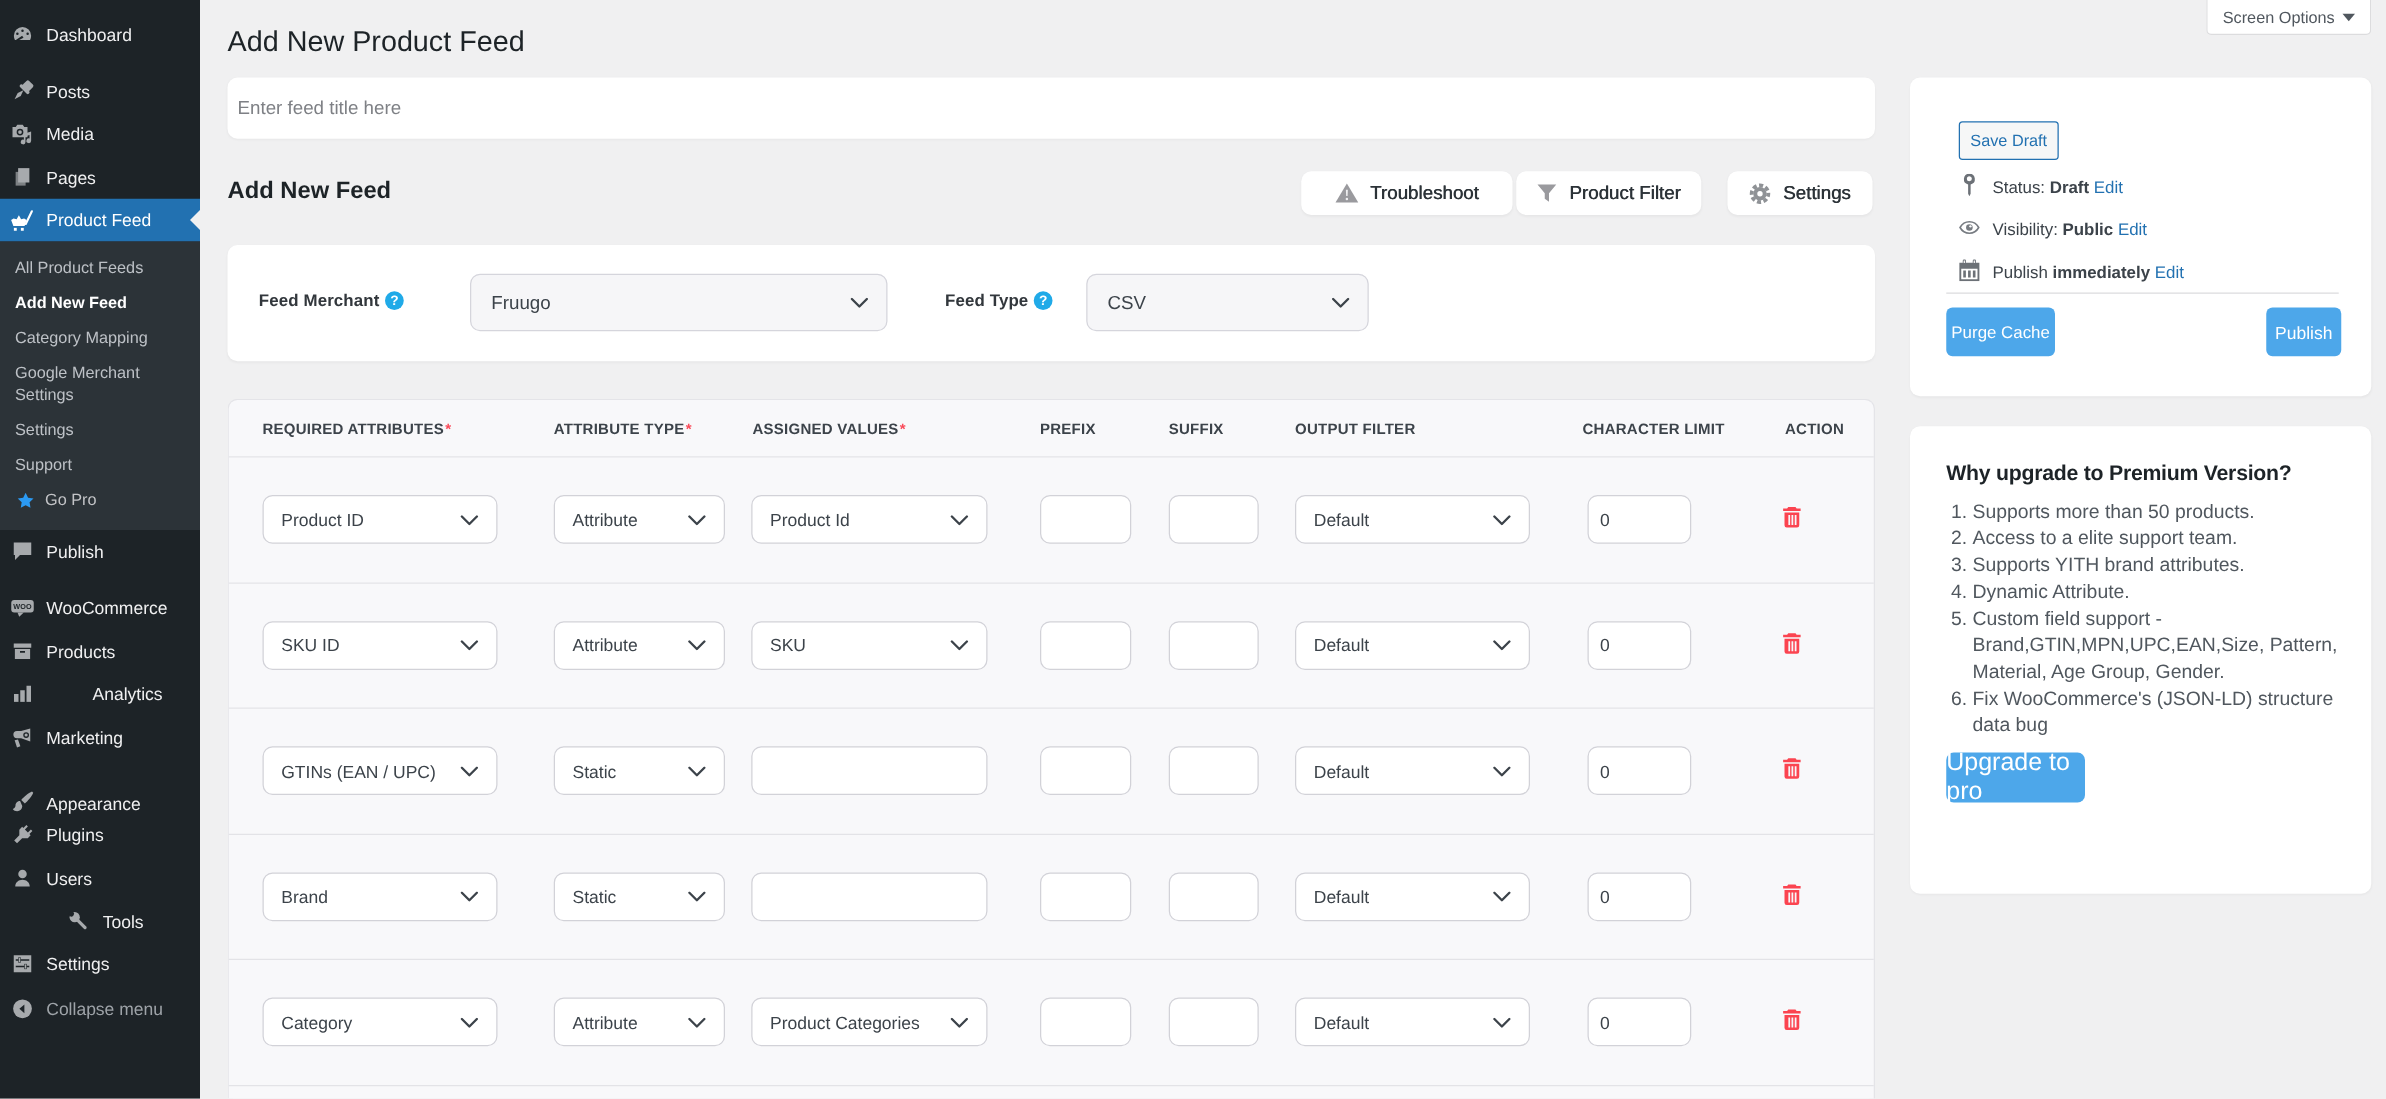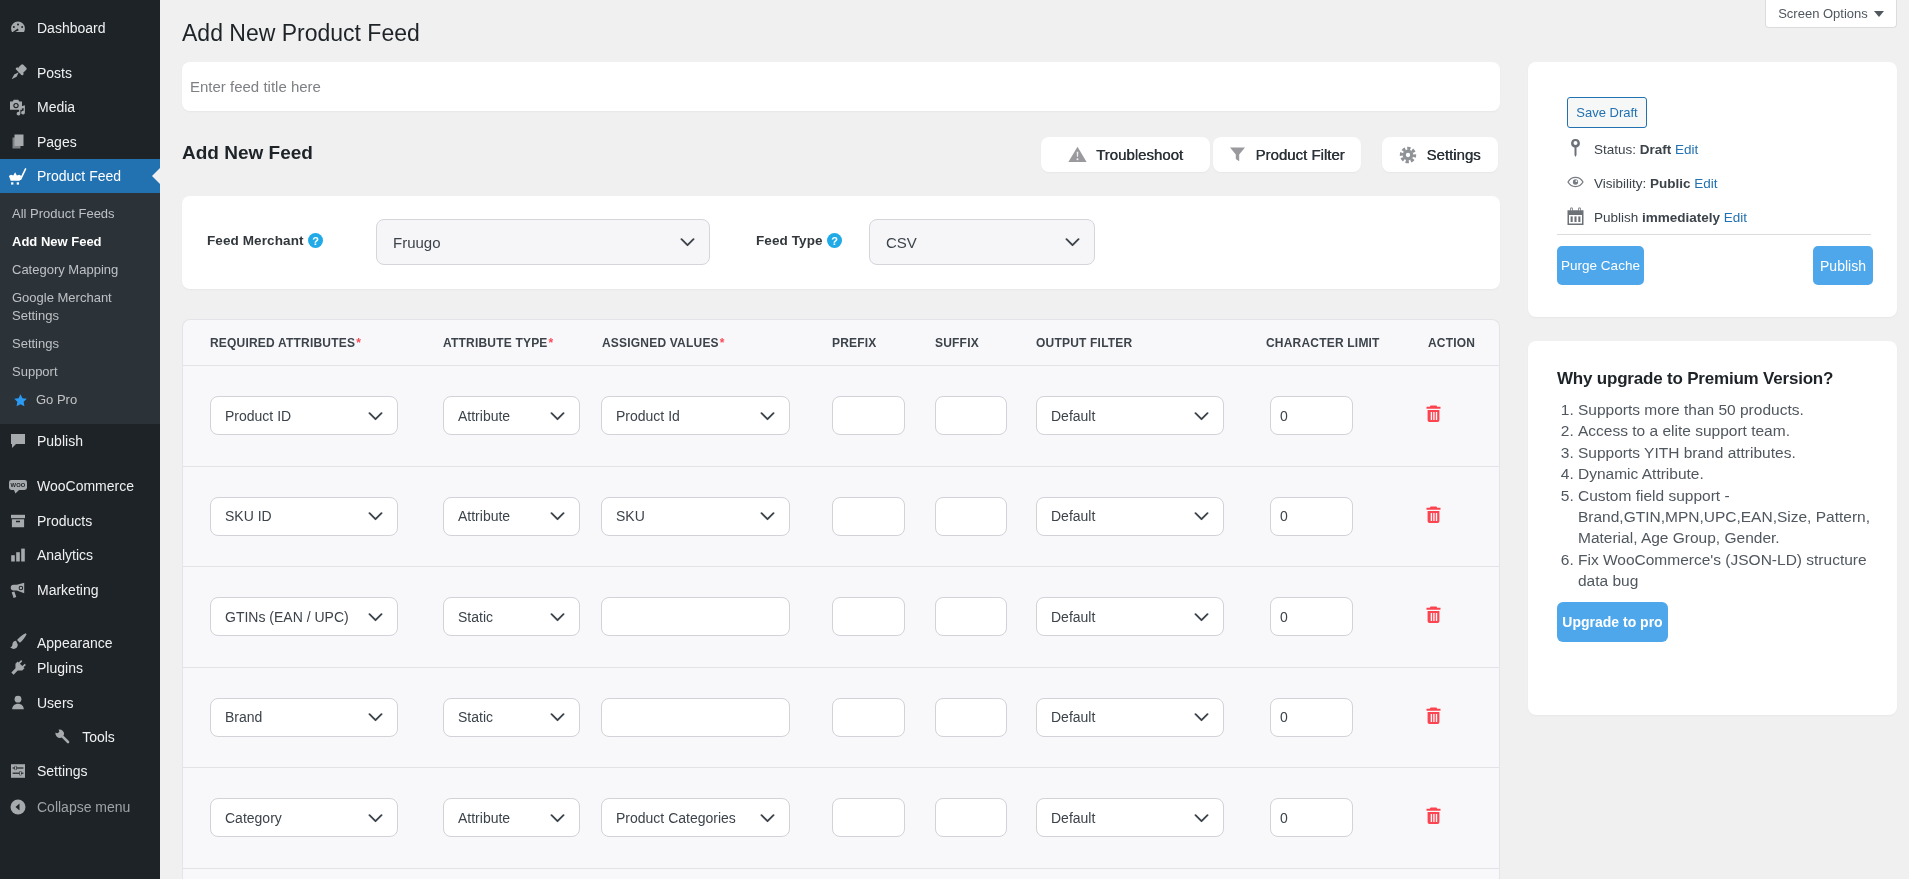--- a/index.html
+++ b/index.html
@@ -309,21 +309,21 @@
     </div>
 <div class="mi" style="top:504px;">
       <span class="ic">
         <svg width="20" height="20" viewBox="0 0 20 20" fill="currentColor">
           <path d="M3 3.8h14v3.4H3z"></path>
           <path d="M3.9 8.2h12.2v8H3.9zm4.1 1.5v1.5h4V9.7z" fill-rule="evenodd"></path>
         </svg>
       </span>
       <span class="lbl">Products</span>
     </div>
-<div class="mi" style="top:538px;">
+<div class="mi" style="top:538px;gap:37px;">
       <span class="ic">
         <svg width="20" height="20" viewBox="0 0 20 20" fill="currentColor">
           <rect x="3.2" y="10.2" width="3.6" height="6.3"></rect>
           <rect x="8.2" y="7.2" width="3.6" height="9.3"></rect>
           <rect x="13.2" y="3.6" width="3.6" height="12.9"></rect>
         </svg>
       </span>
       <span class="lbl">Analytics</span>
     </div>
 <div class="mi" style="top:573px;">
@@ -458,14 +458,14 @@
   <div id="premlist">
     <ol>
       <li>Supports more than 50 products.</li>
       <li>Access to a elite support team.</li>
       <li>Supports YITH brand attributes.</li>
       <li>Dynamic Attribute.</li>
       <li>Custom field support - Brand,GTIN,MPN,UPC,EAN,Size, Pattern, Material, Age Group, Gender.</li>
       <li>Fix WooCommerce's (JSON-LD) structure data bug</li>
     </ol>
   </div>
-  <div class="bluebtn" style="left:29px; top:261px; width:111px; height:40px; font-size:14px; border-radius:6px;font-weight:bold;">Upgrade to pro</div>
+  <div class="bluebtn" style="left:29px; top:261px; width:111px; height:40px; font-size:20px; border-radius:6px;">Upgrade to pro</div>
 </div>
 
 </body></html>

